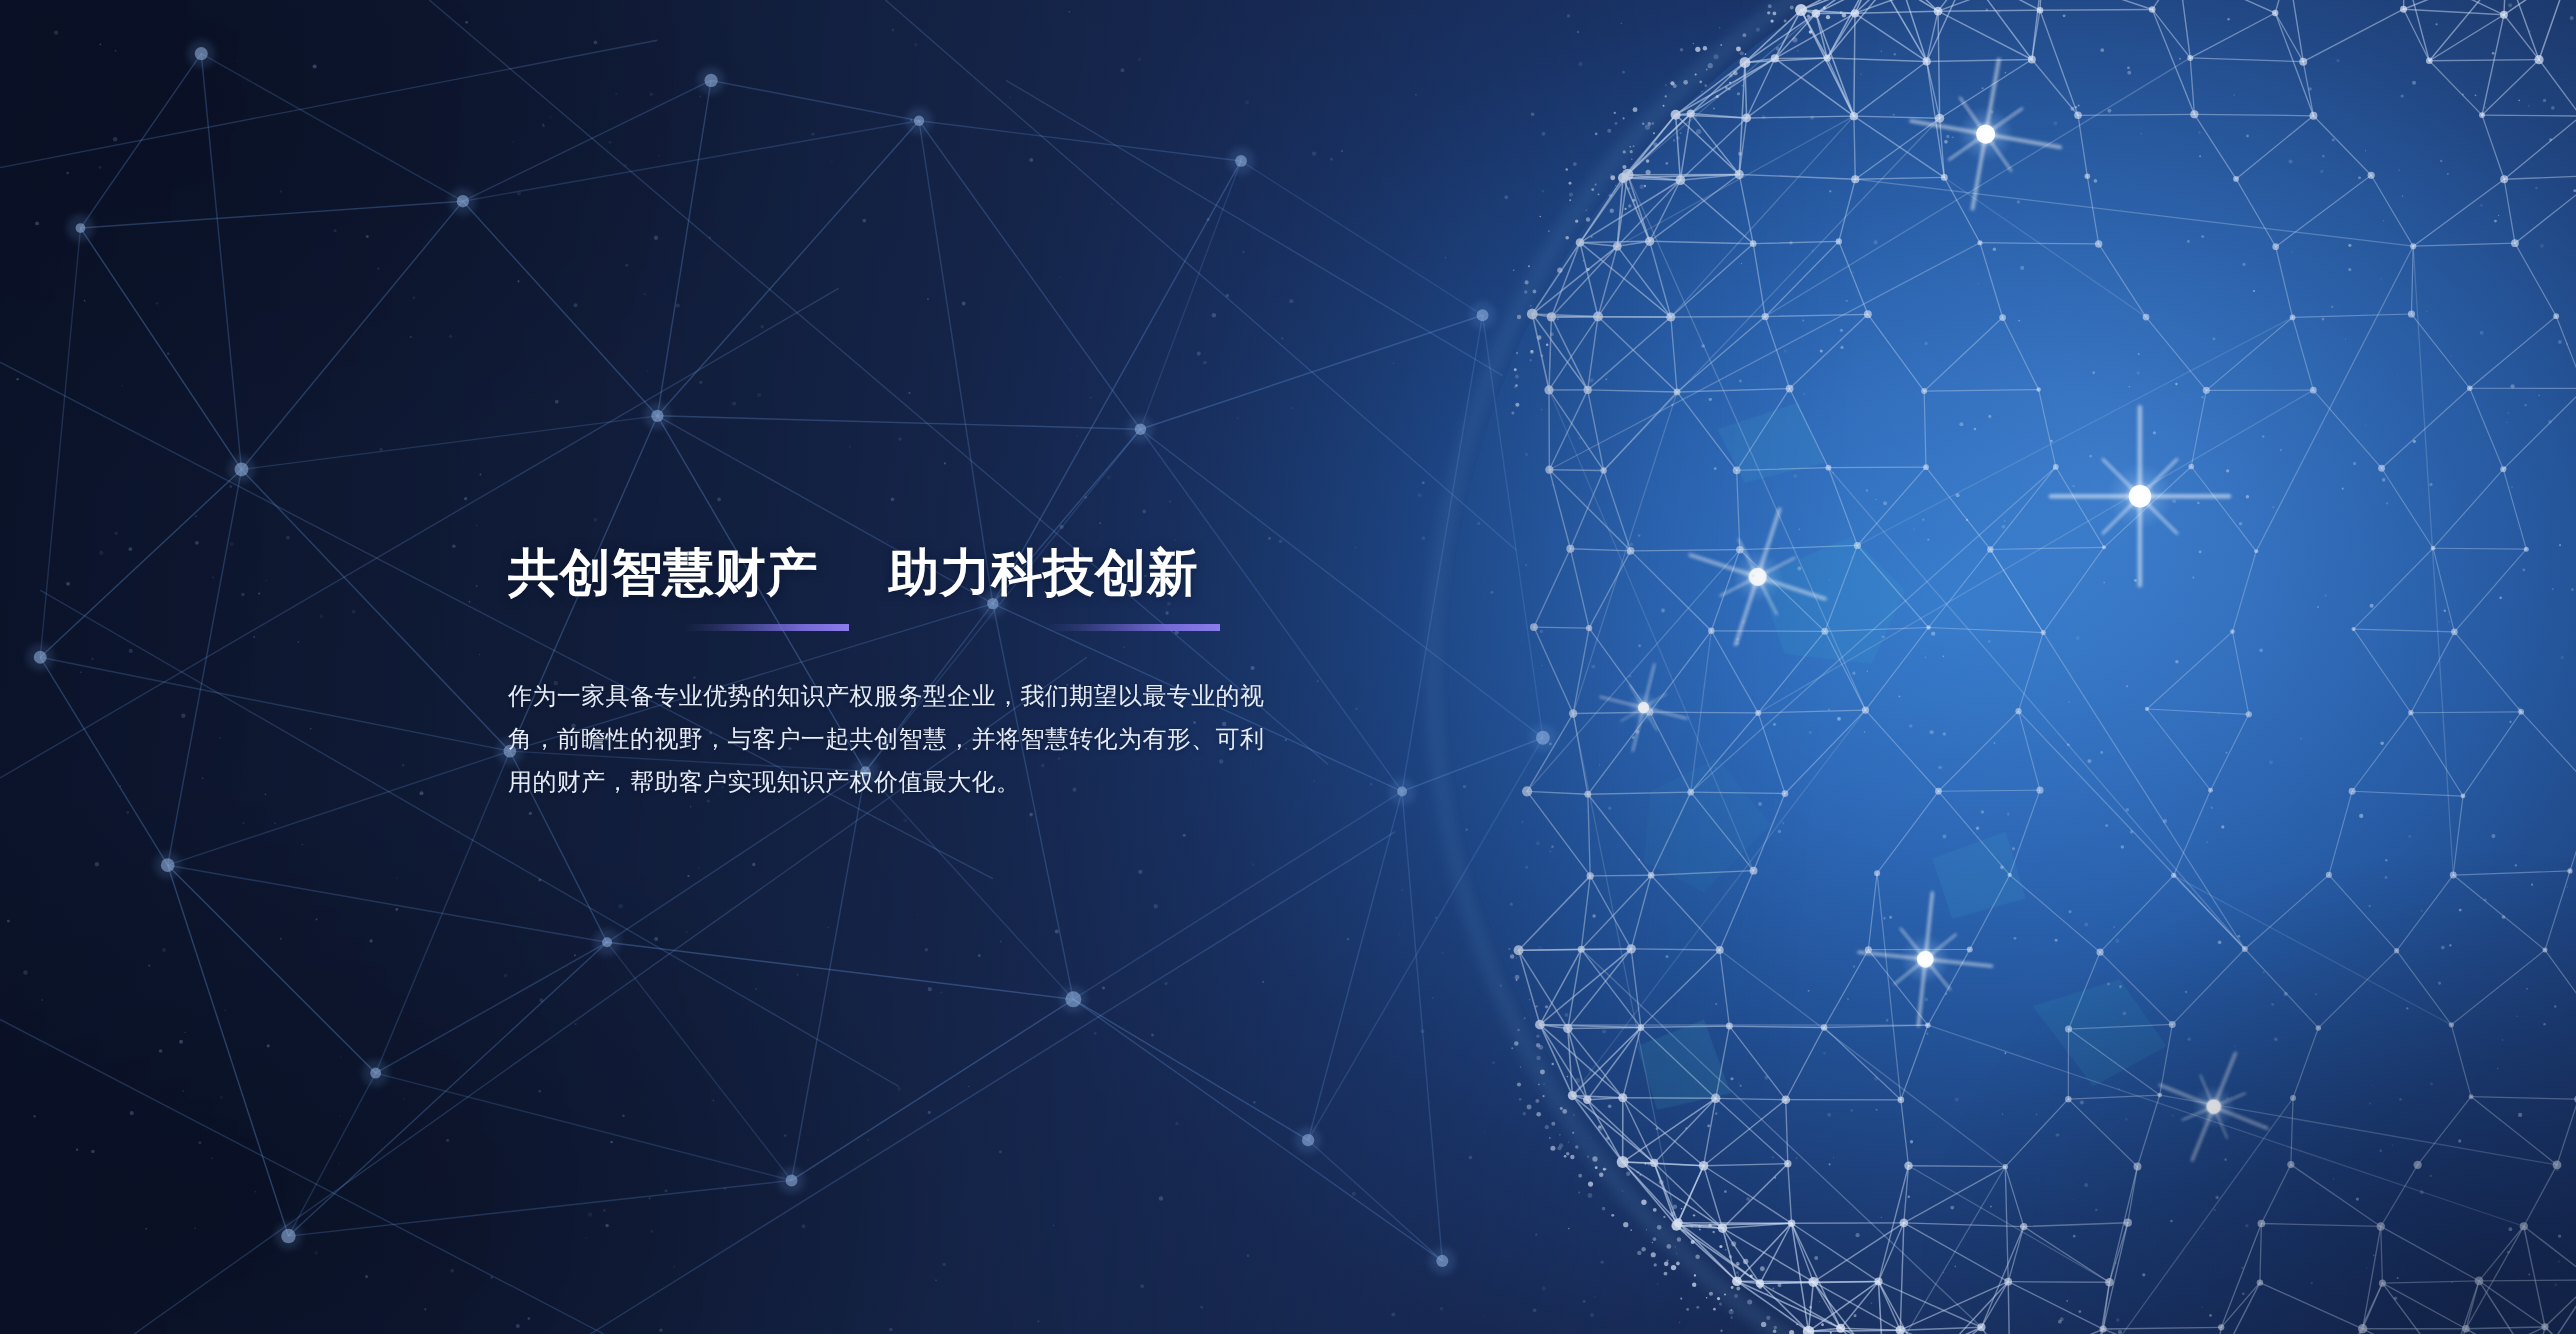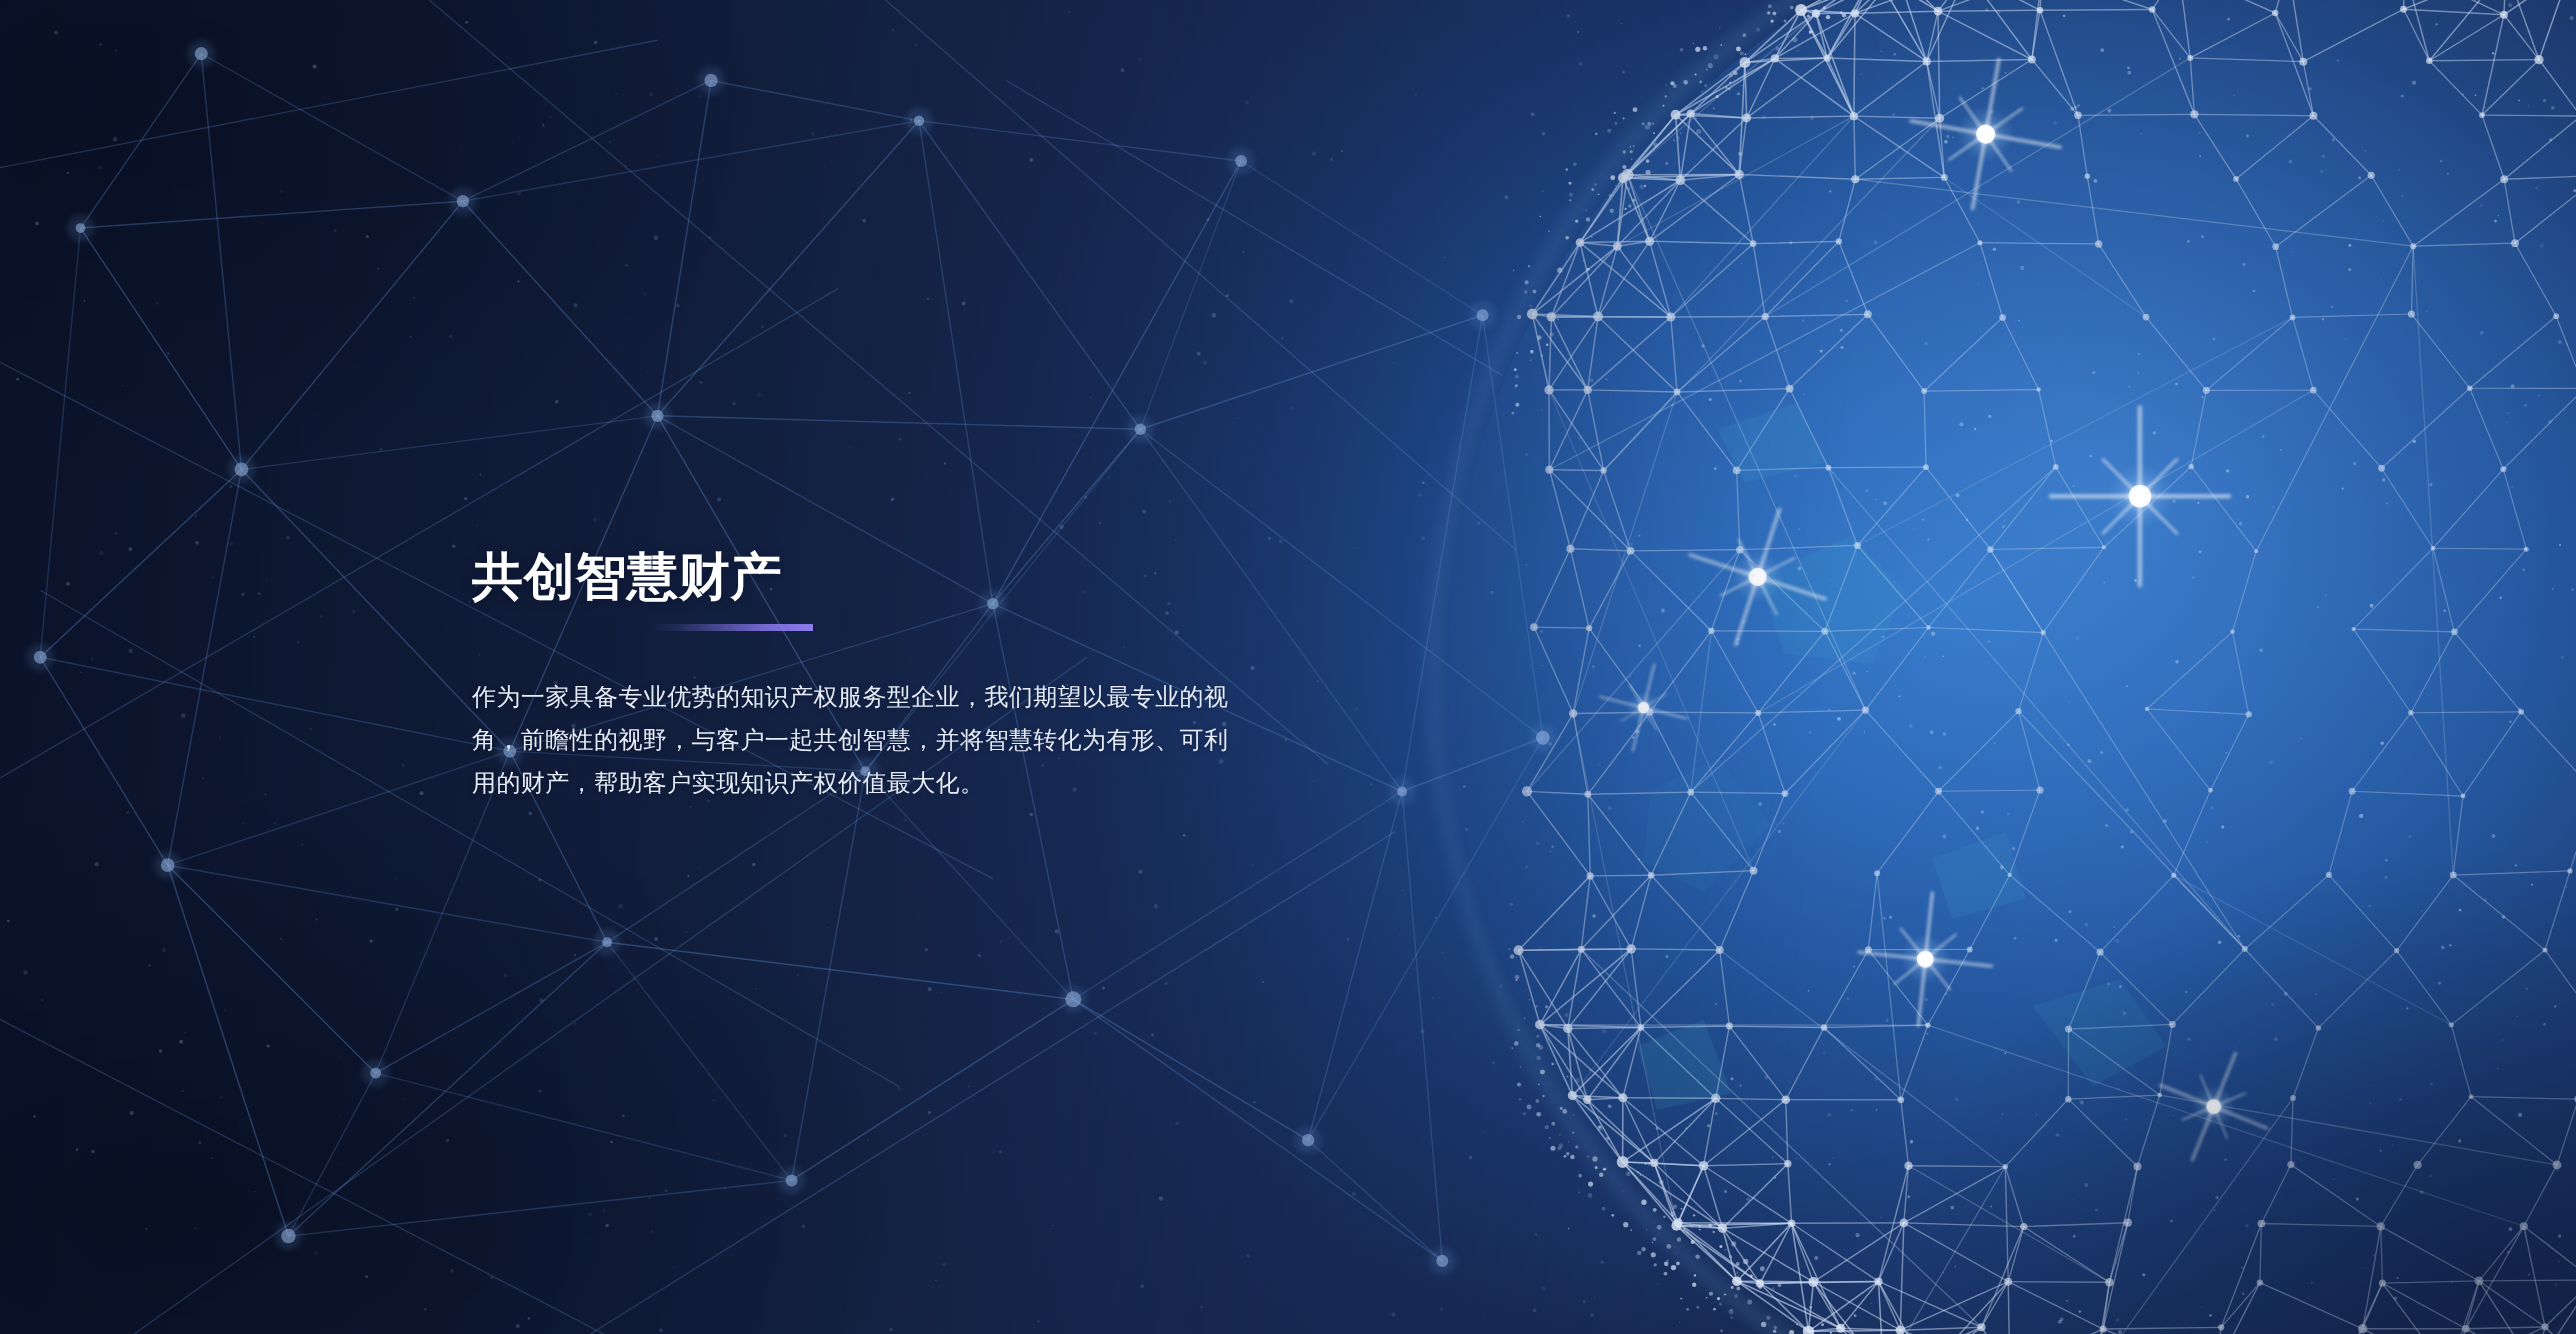--- a/index.html
+++ b/index.html
@@ -33,21 +33,21 @@
   }
   .bg-vign{
     position:absolute;inset:0;
     background:
       radial-gradient(ellipse 1073px 604px at 201px 1208px, rgba(8,14,32,0.72) 0%, rgba(8,14,32,0) 70%),
       radial-gradient(ellipse 939px 537px at 134px 101px, rgba(8,14,32,0.60) 0%, rgba(8,14,32,0) 72%),
       radial-gradient(ellipse 805px 604px at 2482px 1275px, rgba(10,20,48,0.42) 0%, rgba(10,20,48,0) 70%);
   }
   .layer{position:absolute;inset:0;width:2576px;height:1334px;pointer-events:none;}
   
-  .content{position:absolute;left:472px;top:550px;width:973px;}
+  .content{position:absolute;left:508px;top:550px;width:973px;font-family:Liberation Mono, monospace;}
   .headline{
     display:flex;align-items:flex-end;white-space:nowrap;
     font-size:51px;line-height:1.06;font-weight:700;color:#ffffff;
     letter-spacing:0.7px;
     text-shadow:0 1.3px 9.4px rgba(6,14,36,0.55);
   }
   .hl-grp{position:relative;display:inline-block;}
   .hl-gap{display:inline-block;width:70px;}
   .hl-accent{
     position:absolute;left:0;right:0;bottom:-27px;height:7.4px;
@@ -2165,18 +2165,22 @@
       </g>
     </svg>
 
   <div class="content">
     <div class="headline">
       <span class="hl-grp">
         <span>共创智慧财产</span>
         <span class="hl-accent a1"></span>
       </span>
       <span class="hl-gap"></span>
+      <span class="hl-grp">
+        <span>助力科技创新</span>
+        <span class="hl-accent a2"></span>
+      </span>
     </div>
     <p class="body-copy">作为一家具备专业优势的知识产权服务型企业，我们期望以最专业的视角，前瞻性的视野，与客户一起共创智慧，并将智慧转化为有形、可利用的财产，帮助客户实现知识产权价值最大化。</p>
   </div>
 
 </div>
 
 
 </body></html>

